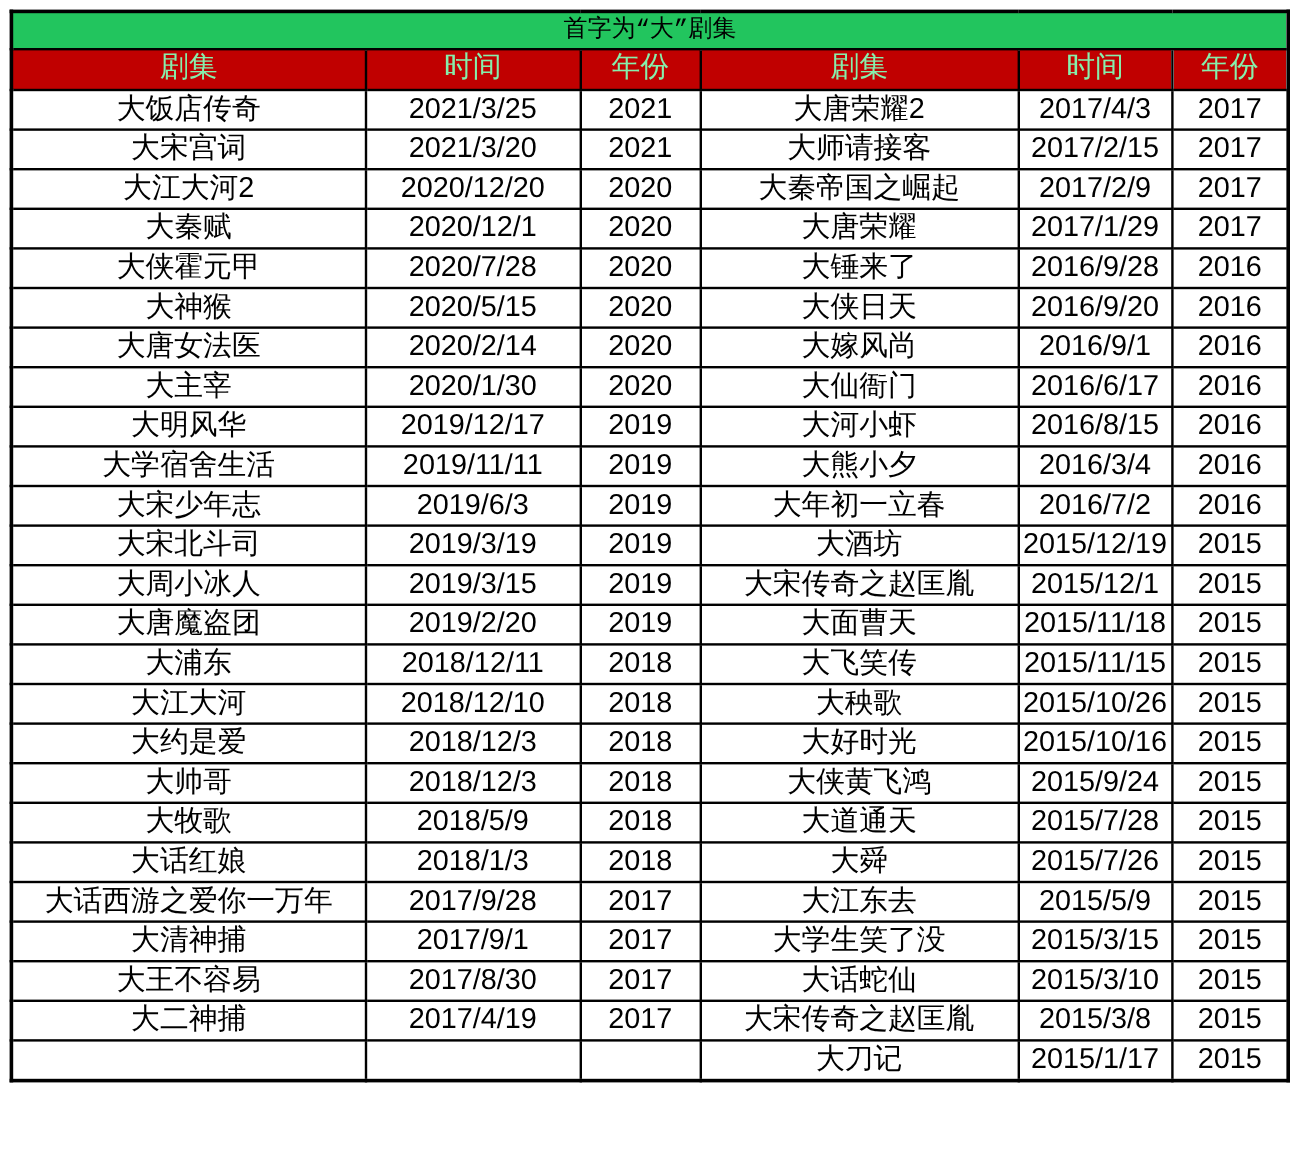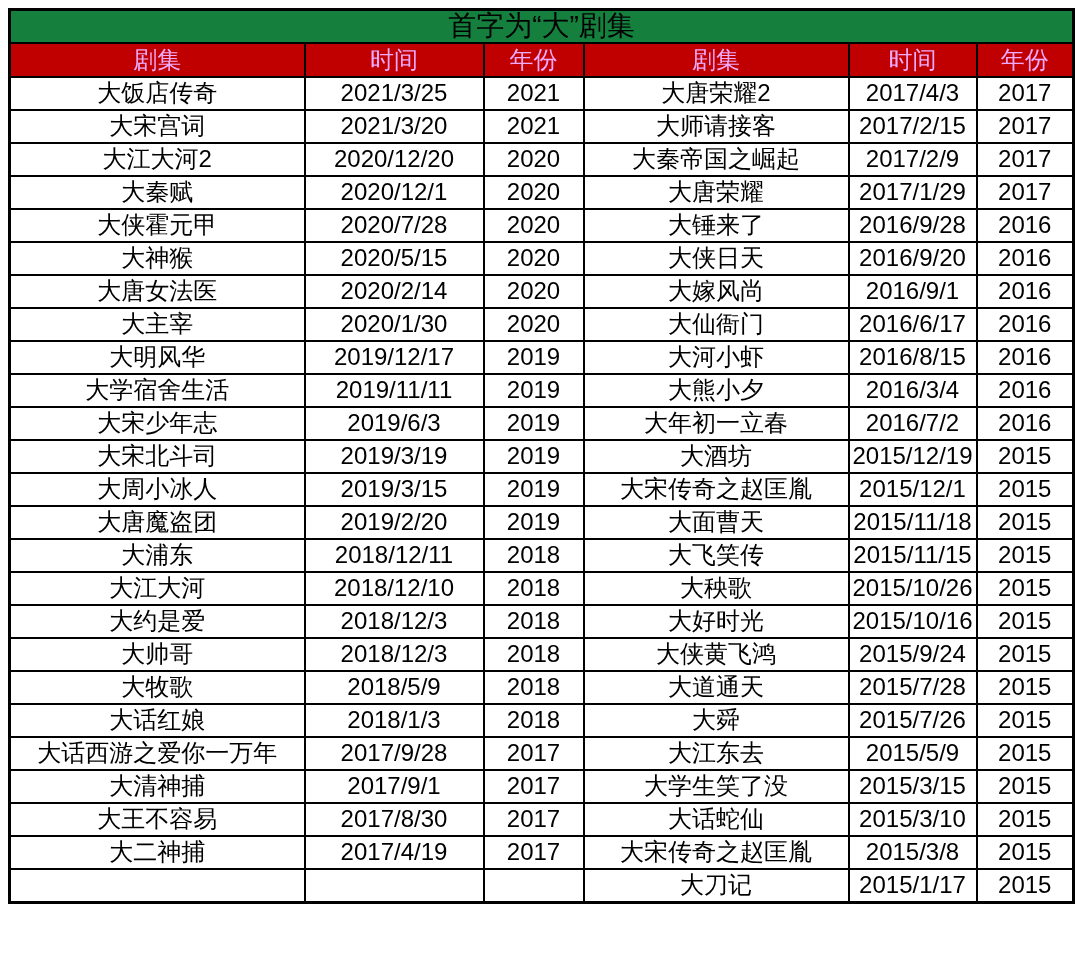--- a/index.html
+++ b/index.html
@@ -27,28 +27,30 @@
     height: 31px;
     text-align: center;
     vertical-align: middle;
     font-size: 24px;
     font-weight: normal;
     line-height: 1.1;
     white-space: nowrap;
     overflow: hidden;
   }
   tr.title-row td {
-    background: #15803d;
+    background: #22c55e;
     height: 29px;
-    font-size: 28px;
+    font-size: 20px;
+    font-family: Liberation Mono, monospace;
   }
   tr.header-row td {
     background: var(--header-bg, #C00000);
-    color: #f0abfc;
+    color: #86efac;
     height: 32px;
+    font-family: Liberation Mono, monospace;
   }
   col.col-name-l  { width: 295px; }
   col.col-date-l  { width: 179px; }
   col.col-year-l  { width: 100px; }
   col.col-name-r  { width: 265px; }
   col.col-date-r  { width: 128px; }
   col.col-year-r  { width: 97px;  }
 </style>
 </head>
 <body>

